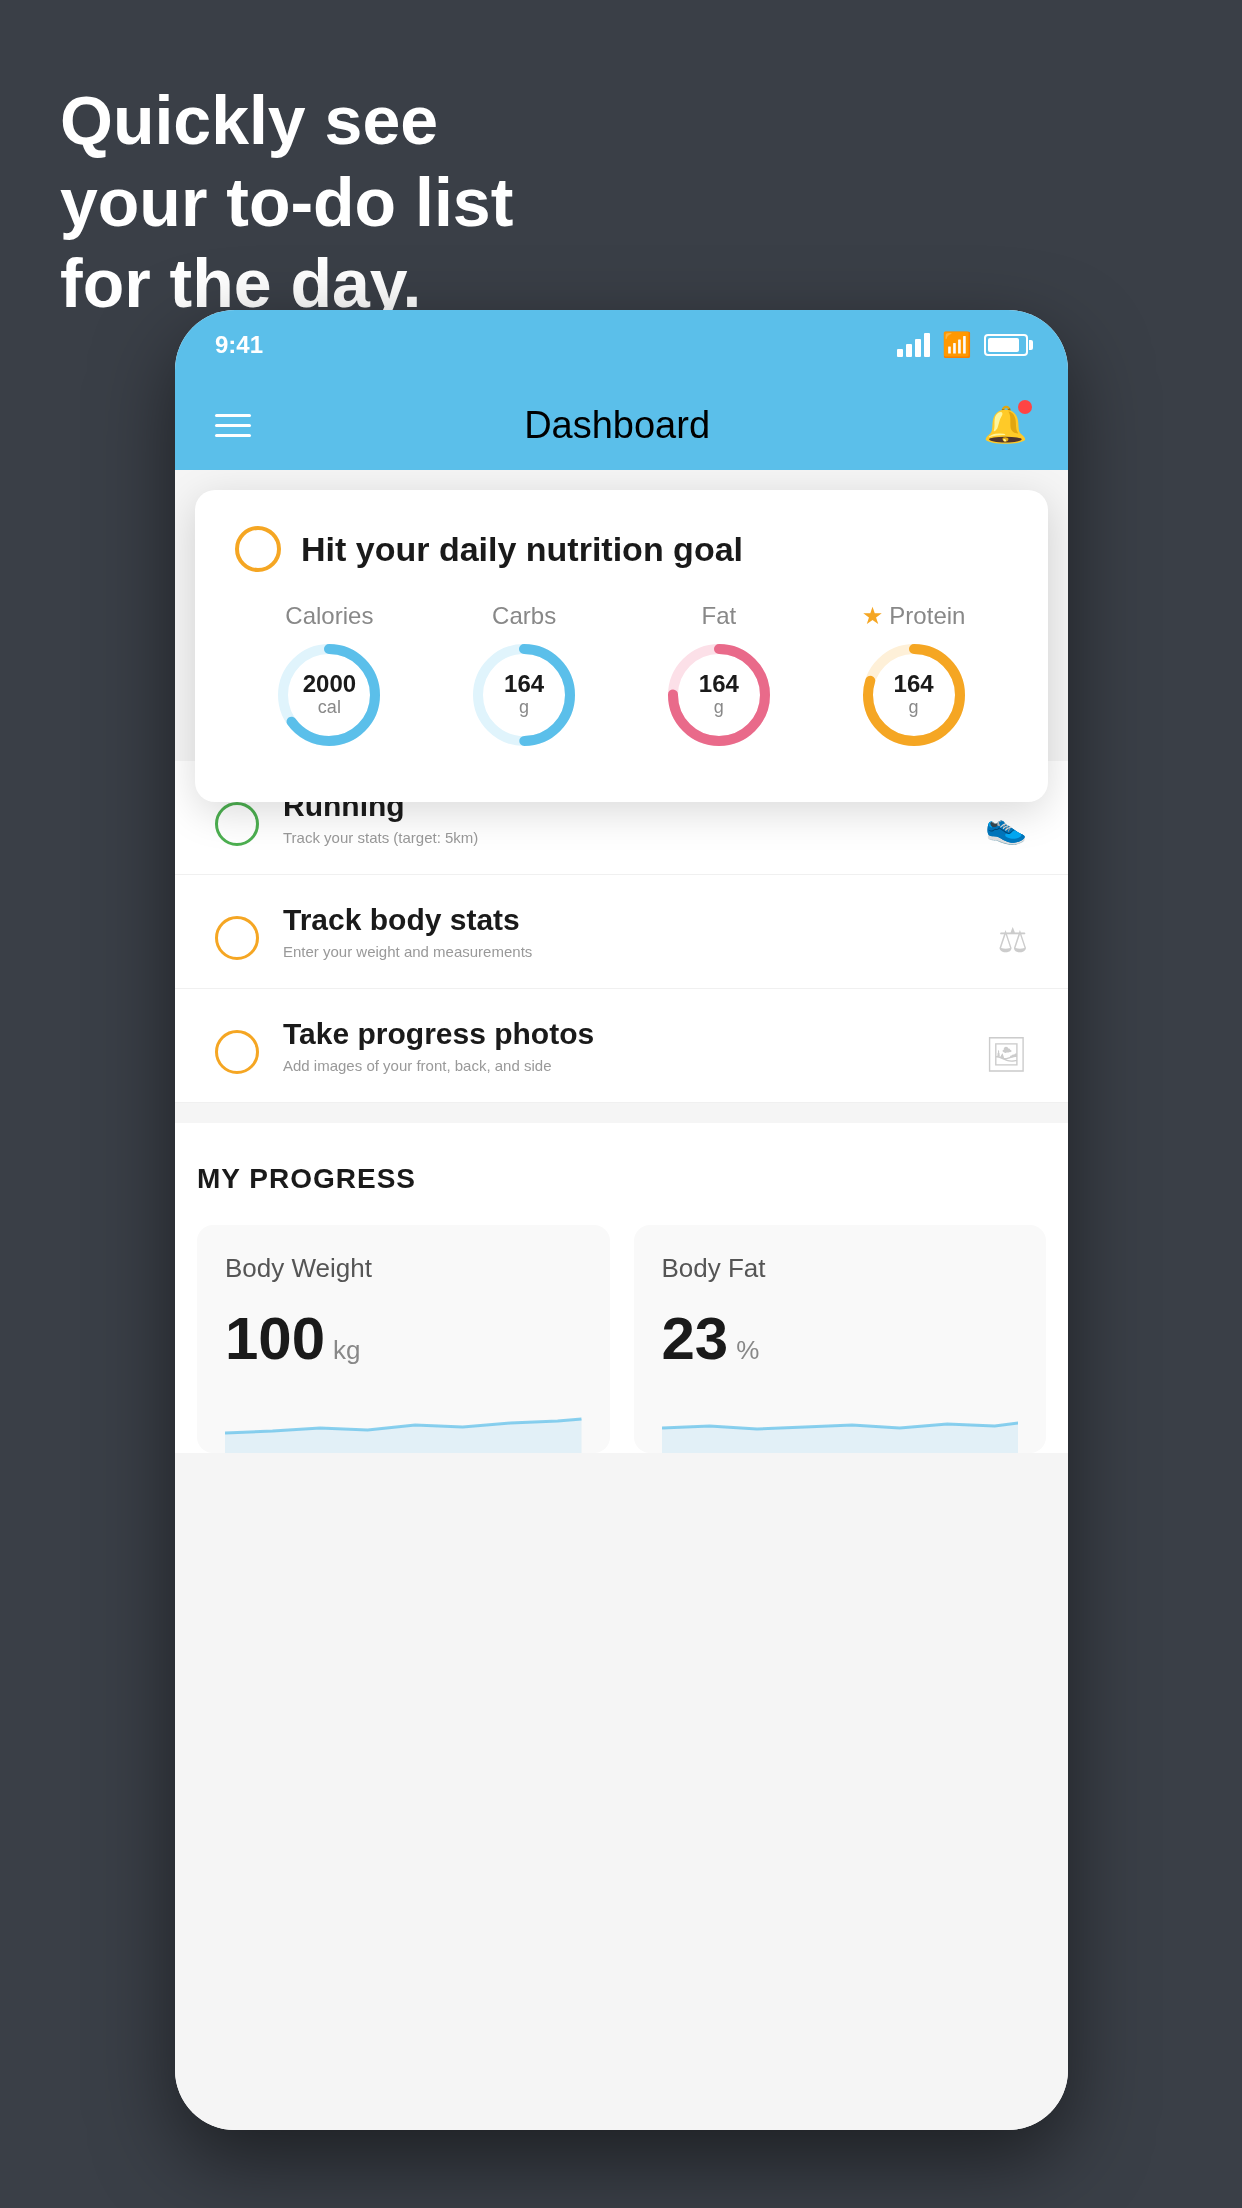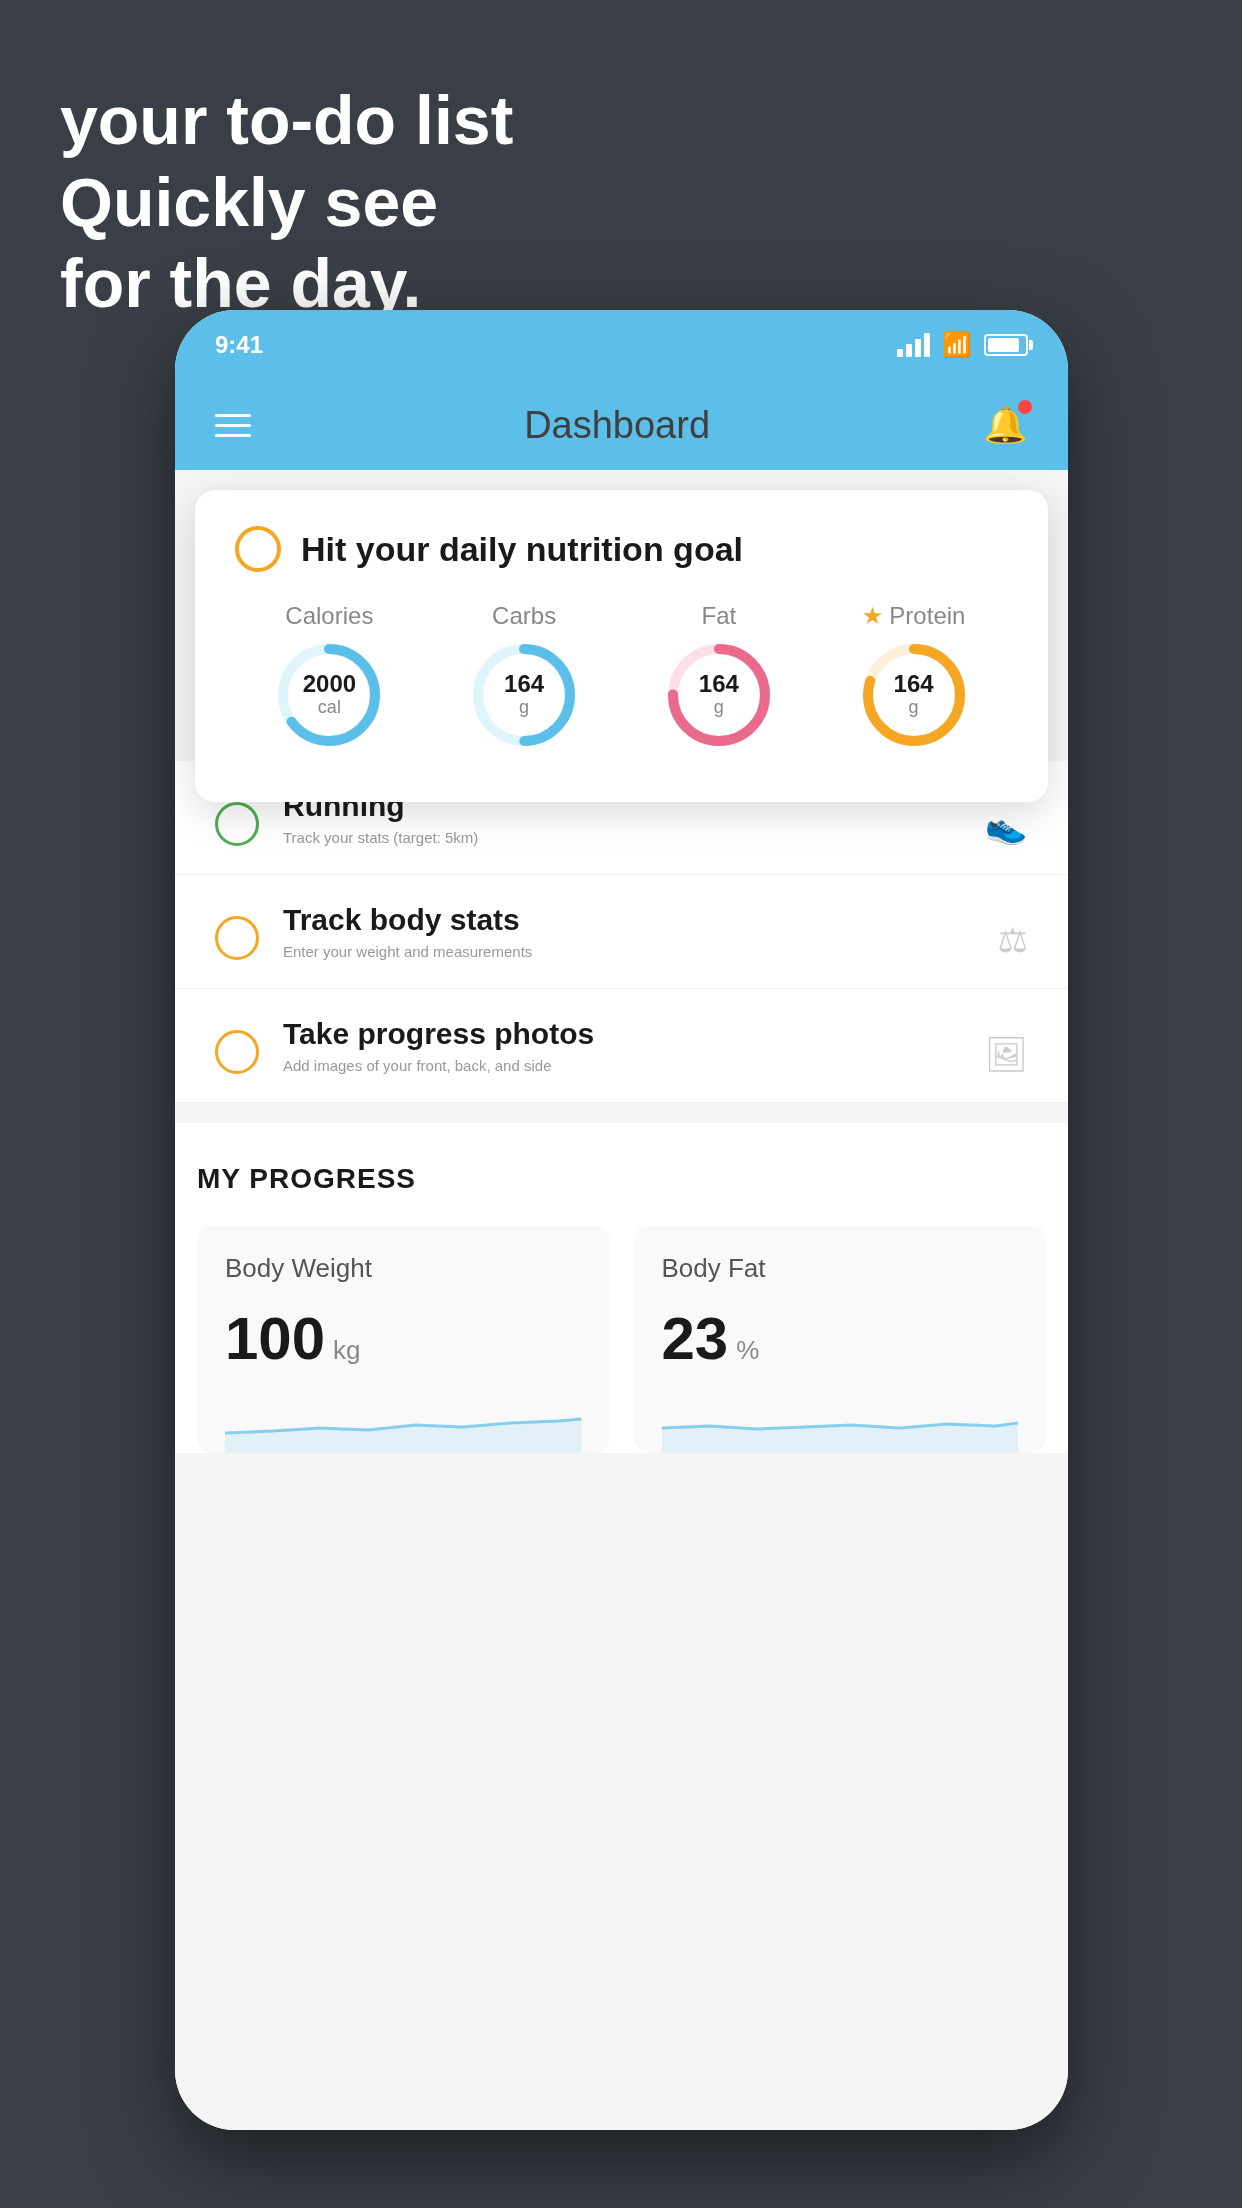--- a/index.html
+++ b/index.html
@@ -116,21 +116,21 @@
       cursor: pointer;
     }
     .hamburger span {
       display: block;
       width: 36px;
       height: 3px;
       background: white;
       border-radius: 2px;
     }
     .header-title {
-      color: #404040;
+      color: #000000;
       font-size: 38px;
       font-weight: 500;
     }
     .bell-icon {
       position: relative;
       color: white;
       font-size: 36px;
     }
     .bell-dot {
       position: absolute;
@@ -340,22 +340,22 @@
     }
     .mini-chart svg {
       width: 100%;
       height: 100%;
     }
   </style>
 </head>
 <body>
 
 <div class="bg-headline">
+  <div>Quickly see</div>
   <div>your to-do list</div>
-  <div>Quickly see</div>
   <div>for the day.</div>
 </div>
 
 <div class="phone-frame">
 
   <div class="status-bar">
     <span class="status-time">9:41</span>
     <div class="status-icons">
       <div class="signal-bars">
         <div class="signal-bar" style="height:8px"></div>

